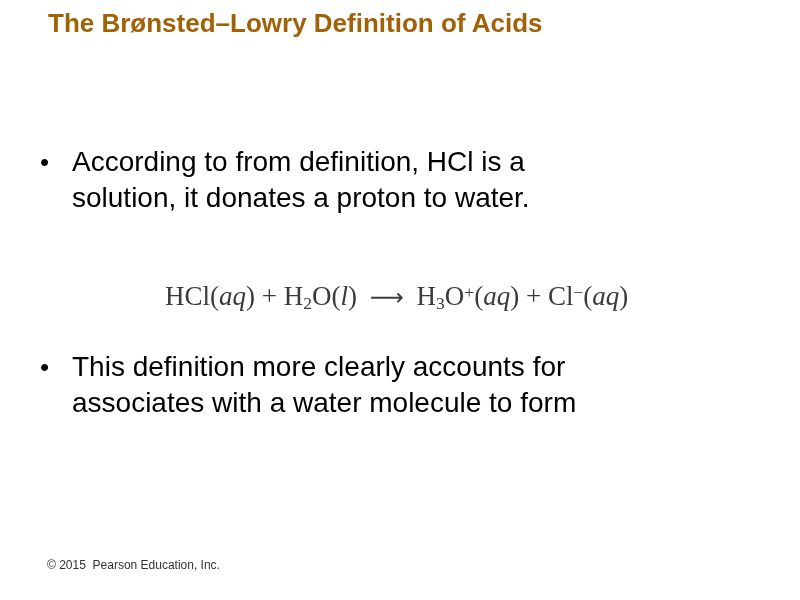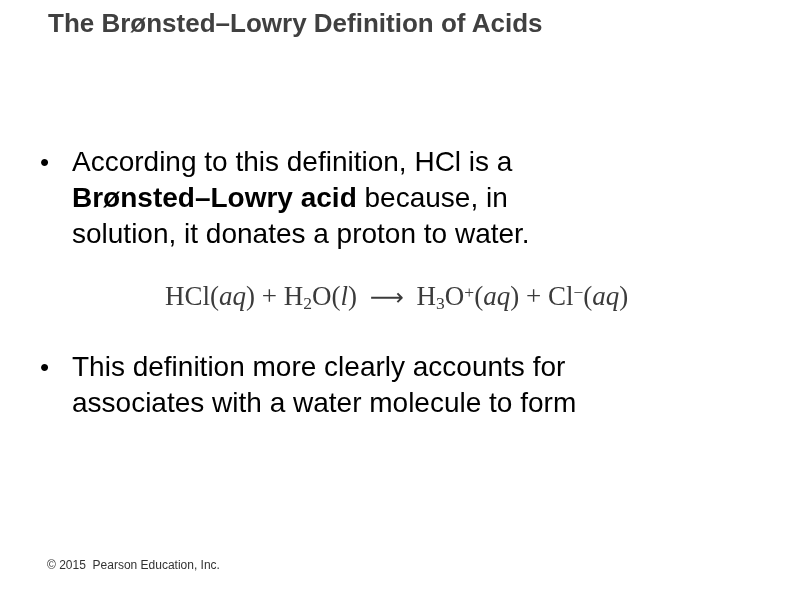--- a/index.html
+++ b/index.html
@@ -12,21 +12,21 @@
     overflow: hidden;
     font-family: "Liberation Sans", sans-serif;
   }
   .slide-title {
     position: absolute;
     left: 48px;
     top: 7px;
     font-size: 26px;
     line-height: 32px;
     font-weight: bold;
-    color: #404040;
+    color: #a16207;
   }
   .bullet-item {
     position: absolute;
     left: 40px;
     display: flex;
     align-items: flex-start;
   }
   .bullet-1 { top: 144px; }
   .bullet-2 { top: 349px; }
   .bullet-marker {
@@ -77,22 +77,21 @@
 </head>
 <body>
 
 <div class="slide">
 
   <h1 class="slide-title">The Brønsted–Lowry Definition of Acids</h1>
 
   <div class="bullet-item bullet-1">
     <span class="bullet-marker">•</span>
     <div class="bullet-text">
-        <div class="rich-line"><span>According to this definition, HCl is a</span></div>
-        <div class="rich-line"><span class="seg-bold">Brønsted–Lowry acid</span><span> because, in</span></div>
+        <div class="rich-line"><span>According to from definition, HCl is a</span></div>
         <div class="rich-line"><span>solution, it donates a proton to water.</span></div>
       </div>
   </div>
 
   <div class="equation"><div class="rich-line"><span>HCl(</span><span class="seg-italic">aq</span><span>) + H</span><span class="seg-sub">2</span><span>O(</span><span class="seg-italic">l</span><span>) </span><span class="seg-arrow">⟶</span><span> H</span><span class="seg-sub">3</span><span>O</span><span class="seg-sup">+</span><span>(</span><span class="seg-italic">aq</span><span>) + Cl</span><span class="seg-sup">−</span><span>(</span><span class="seg-italic">aq</span><span>)</span></div></div>
 
   <div class="bullet-item bullet-2">
     <span class="bullet-marker">•</span>
     <div class="bullet-text">
         <div class="rich-line"><span>This definition more clearly accounts for</span></div>

